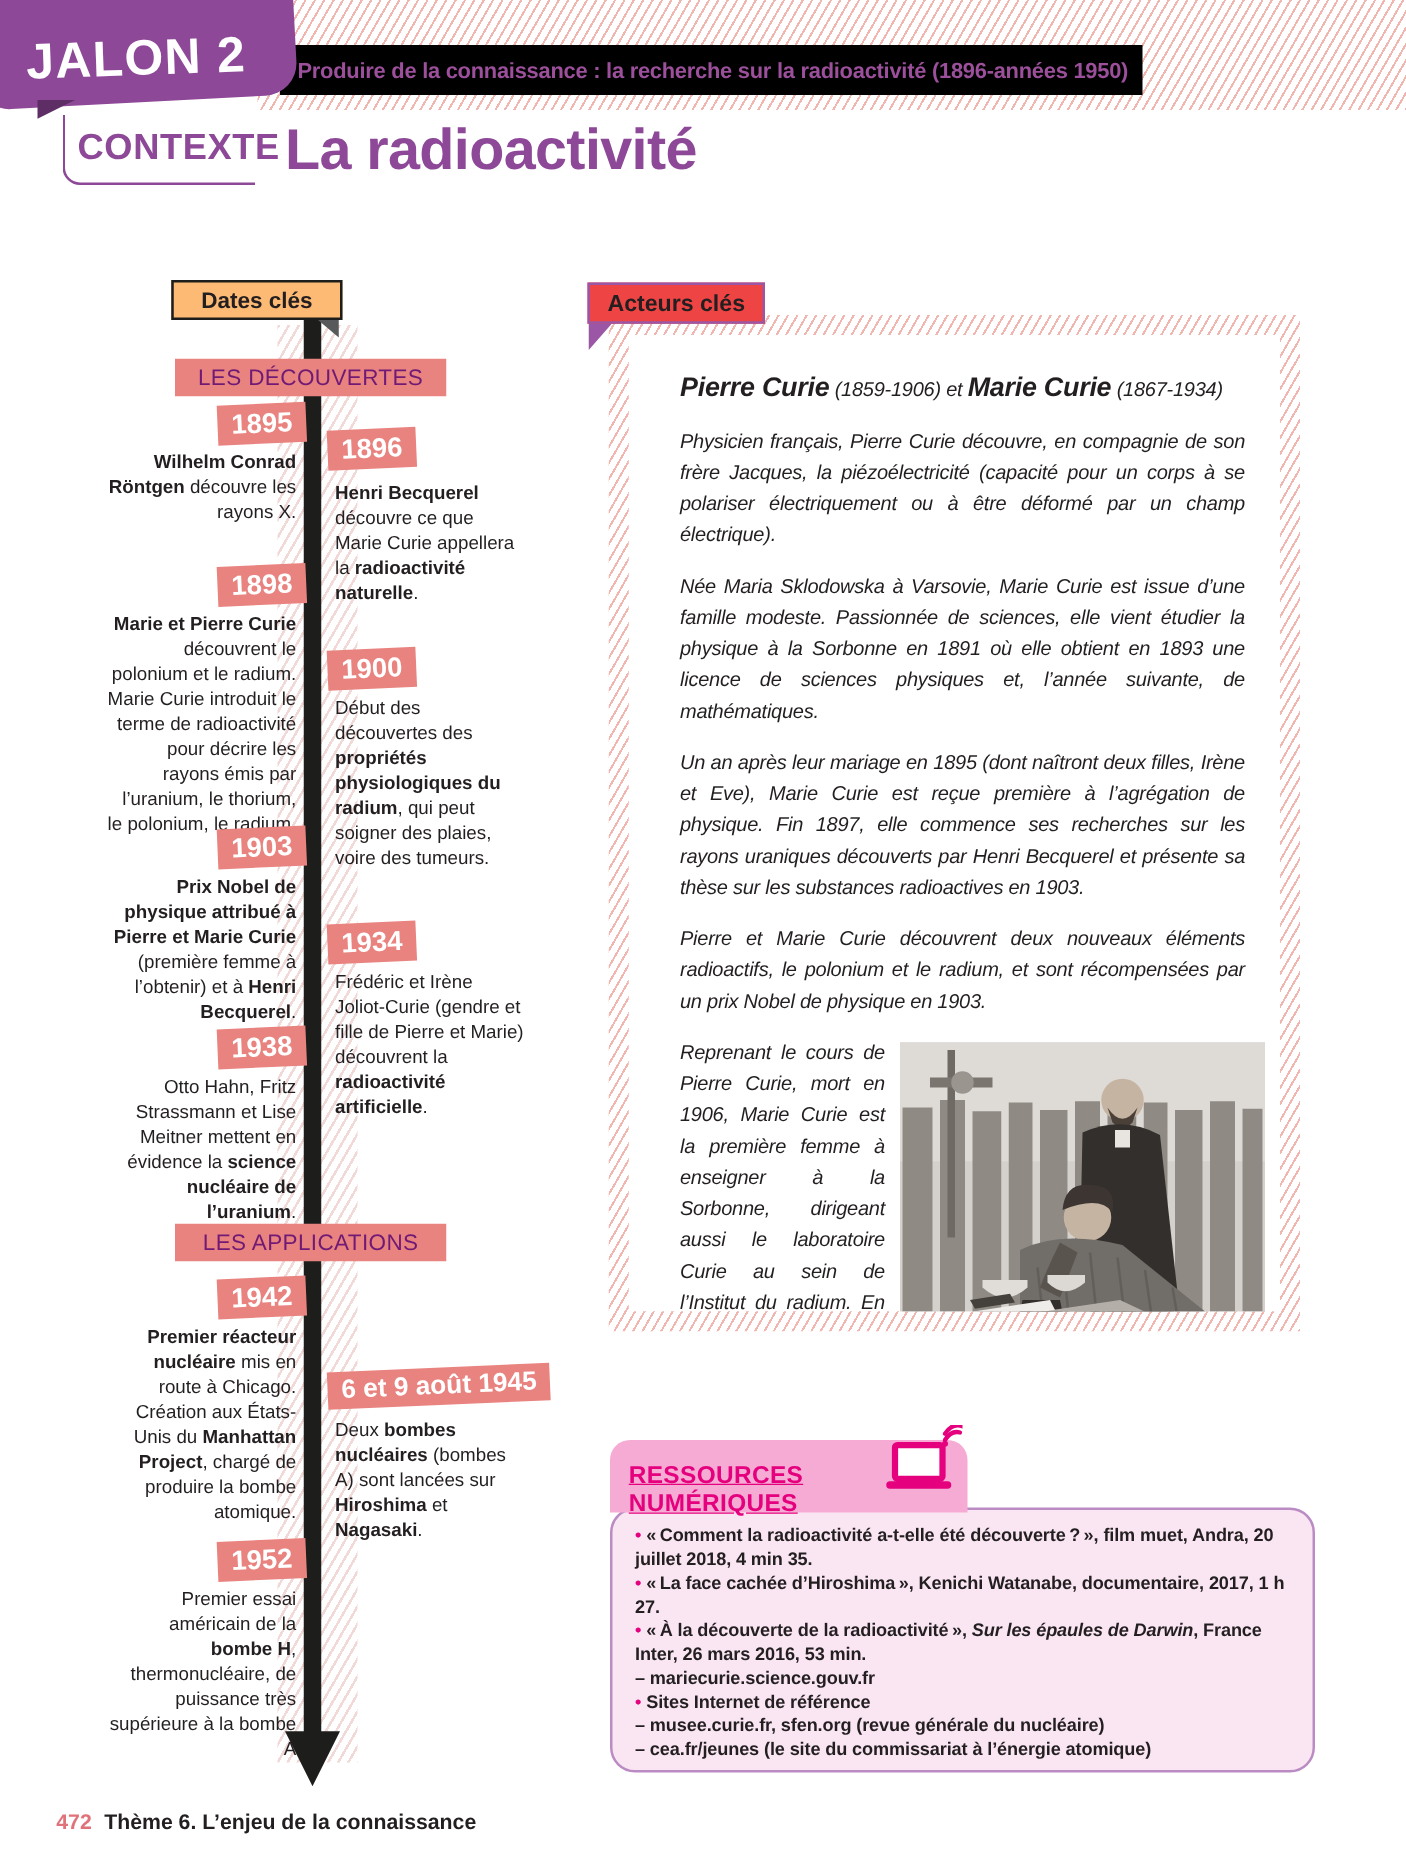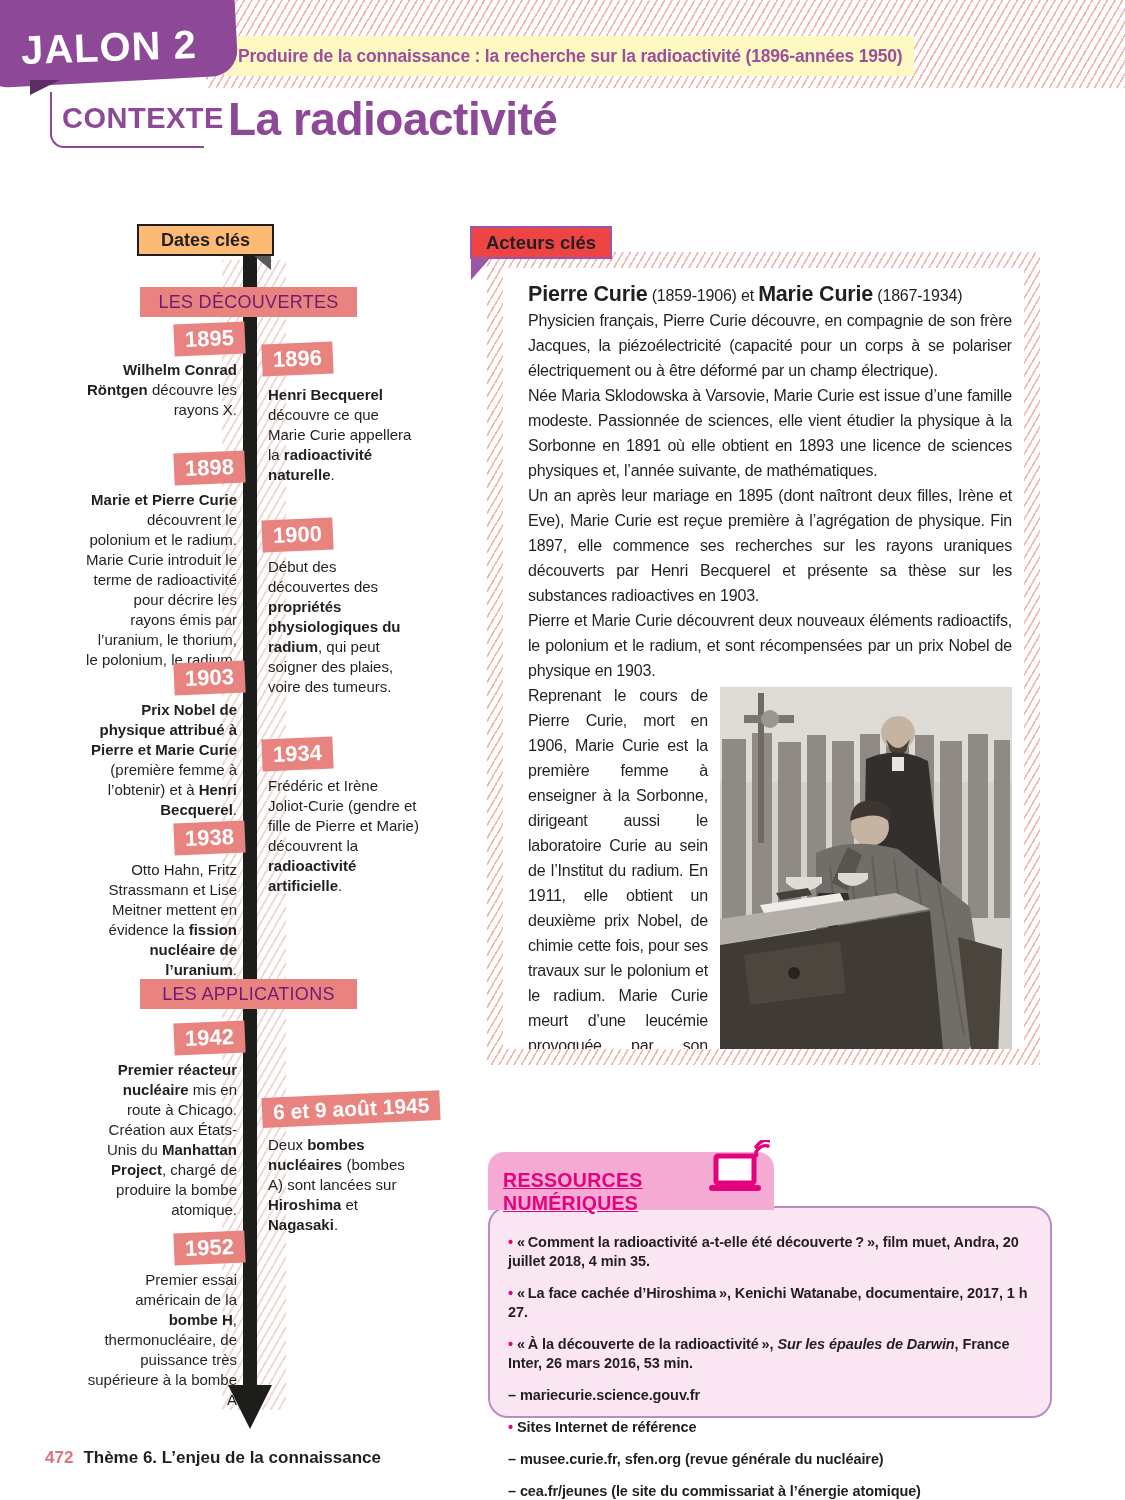--- a/index.html
+++ b/index.html
@@ -5,21 +5,21 @@
   html,body{margin:0;padding:0;}
   body{
     width:1125px;height:1500px;position:relative;overflow:hidden;
     background:#ffffff;font-family:"Liberation Sans",sans-serif;color:#231f20;
   }
   .abs{position:absolute;}
   
   .hatch{background:repeating-linear-gradient(120deg,#f2b6b1 0 1.6px,rgba(0,0,0,0) 1.6px 6.5px);}
   .hatch-light{background:repeating-linear-gradient(120deg,#f0d9d7 0 2px,rgba(0,0,0,0) 2px 7px);}
   .header-hatch{left:206px;top:0;width:919px;height:88px;}
-  .banner-strip{left:224px;top:36px;width:690px;height:40px;background:#fef9c3;display:flex;align-items:center;}
+  .banner-strip{left:224px;top:36px;width:690px;height:40px;background:#000000;display:flex;align-items:center;}
   .banner-strip span{color:#9c4f9b;font-weight:bold;font-size:17.5px;padding-left:14px;letter-spacing:-0.2px;}
   .jalon-badge{left:-20px;top:-20px;width:256px;height:102px;background:#8d4897;border-radius:26px;
     transform:rotate(-3deg);display:flex;align-items:flex-end;justify-content:center;}
   .jalon-badge span{color:#fff;font-size:40px;font-weight:bold;letter-spacing:1px;padding-bottom:12px;transform:rotate(1deg);}
   .jalon-fold{left:30px;top:80px;width:0;height:0;border-top:15px solid #5e2d66;border-right:30px solid transparent;}
   .context-bracket{left:50px;top:92px;width:152px;height:54px;border-left:2.5px solid #8d4897;
     border-bottom:2.5px solid #8d4897;border-bottom-left-radius:14px;}
   .context-label{left:62px;top:102px;color:#8d4897;font-size:29px;font-weight:600;letter-spacing:0.5px;}
   .page-title{left:228px;top:92px;color:#8d4897;font-size:46px;font-weight:800;letter-spacing:-0.5px;}
   
@@ -38,30 +38,30 @@
   .t-right{text-align:right;}
   
   .actors-outer{left:487px;top:252px;width:553px;height:813px;}
   .actors-inner{position:absolute;left:16px;top:16px;right:16px;bottom:16px;background:#fff;
     padding:14px 12px 10px 25px;box-sizing:border-box;overflow:hidden;}
   .actors-label{left:470px;top:226px;width:138px;height:29px;background:#ef4444;border:2.5px solid #9b57a5;
     display:flex;align-items:center;justify-content:center;font-weight:bold;font-size:18.5px;z-index:3;}
   .actors-tail{left:471px;top:256px;width:0;height:0;border-top:24px solid #9b57a5;border-right:21px solid transparent;z-index:2;}
   .actors-title{font-size:20px;margin:0 0 6px 0;}
   .actors-title b{font-size:21.5px;}
-  .actors-body p{margin:0;text-align:justify;font-size:16px;line-height:25px;letter-spacing:-0.2px;}
+  .actors-body p{margin:16px;text-align:justify;font-size:16px;line-height:25px;letter-spacing:-0.2px;font-style:italic;}
   .photo-fig{float:right;width:292px;margin:4px 0 2px 12px;}
   .photo-frame{width:292px;height:380px;background:#c9c6c2;overflow:hidden;}
   
   .res-tab{left:488px;top:1152px;width:286px;height:58px;background:#f6abd4;border-radius:16px 16px 0 0;z-index:2;}
   .res-tab-label{position:absolute;left:15px;top:17px;color:#e5007d;font-weight:bold;font-size:19.5px;letter-spacing:0.3px;text-decoration:underline;}
   .res-laptop{position:absolute;right:4px;top:-12px;}
   .res-box{left:488px;top:1206px;width:564px;height:212px;background:#fae6f3;border:2px solid #bb8cc4;
     border-radius:20px;box-sizing:border-box;padding:12px 16px 8px 18px;z-index:1;}
-  .res-item{font-size:14.5px;font-weight:bold;line-height:19px;letter-spacing:-0.1px;margin-top:13px;}
+  .res-item{font-size:14.5px;font-weight:bold;line-height:19px;letter-spacing:-0.1px;}
   .res-item .bullet{color:#e5007d;margin-right:4px;}
   
   .footer{left:45px;top:1448px;font-size:17px;font-weight:bold;}
   .footer .pagenum{color:#e0737a;margin-right:10px;}
 </style>
 </head>
 <body>
 
 <div class="abs hatch header-hatch"></div>
 <div class="abs banner-strip">
@@ -96,21 +96,21 @@
 <div class="abs date-badge" style="left:262px;top:519px">1900</div>
 <div class="abs tl-text" style="left:268px;top:557px;width:152px">Début des découvertes des <b>propriétés physiologiques du radium</b>, qui peut soigner des plaies, voire des tumeurs.</div>
 
 <div class="abs date-badge" style="right:880px;top:662px">1903</div>
 <div class="abs tl-text t-right" style="left:85px;top:700px;width:152px"><b>Prix Nobel de physique attribué à Pierre et Marie Curie</b> (première femme à l’obtenir) et à <b>Henri Becquerel</b>.</div>
 
 <div class="abs date-badge" style="left:262px;top:738px">1934</div>
 <div class="abs tl-text" style="left:268px;top:776px;width:152px">Frédéric et Irène Joliot-Curie (gendre et fille de Pierre et Marie) découvrent la <b>radioactivité artificielle</b>.</div>
 
 <div class="abs date-badge" style="right:880px;top:822px">1938</div>
-<div class="abs tl-text t-right" style="left:85px;top:860px;width:152px">Otto Hahn, Fritz Strassmann et Lise Meitner mettent en évidence la <b>fission nucléaire de l’uranium</b>.</div>
+<div class="abs tl-text t-right" style="left:85px;top:860px;width:152px">Otto Hahn, Fritz Strassmann et Lise Meitner mettent en évidence la <b>science nucléaire de l’uranium</b>.</div>
 
 <div class="abs date-badge" style="right:880px;top:1022px">1942</div>
 <div class="abs tl-text t-right" style="left:85px;top:1060px;width:152px"><b>Premier réacteur nucléaire</b> mis en route à Chicago. Création aux États-Unis du <b>Manhattan Project</b>, chargé de produire la bombe atomique.</div>
 
 <div class="abs date-badge" style="left:262px;top:1094px;font-size:21px">6 et 9 août 1945</div>
 <div class="abs tl-text" style="left:268px;top:1135px;width:152px">Deux <b>bombes nucléaires</b> (bombes A) sont lancées sur <b>Hiroshima</b> et <b>Nagasaki</b>.</div>
 
 <div class="abs date-badge" style="right:880px;top:1232px">1952</div>
 <div class="abs tl-text t-right" style="left:85px;top:1270px;width:152px">Premier essai américain de la <b>bombe H</b>, thermonucléaire, de puissance très supérieure à la bombe A</div>
 

